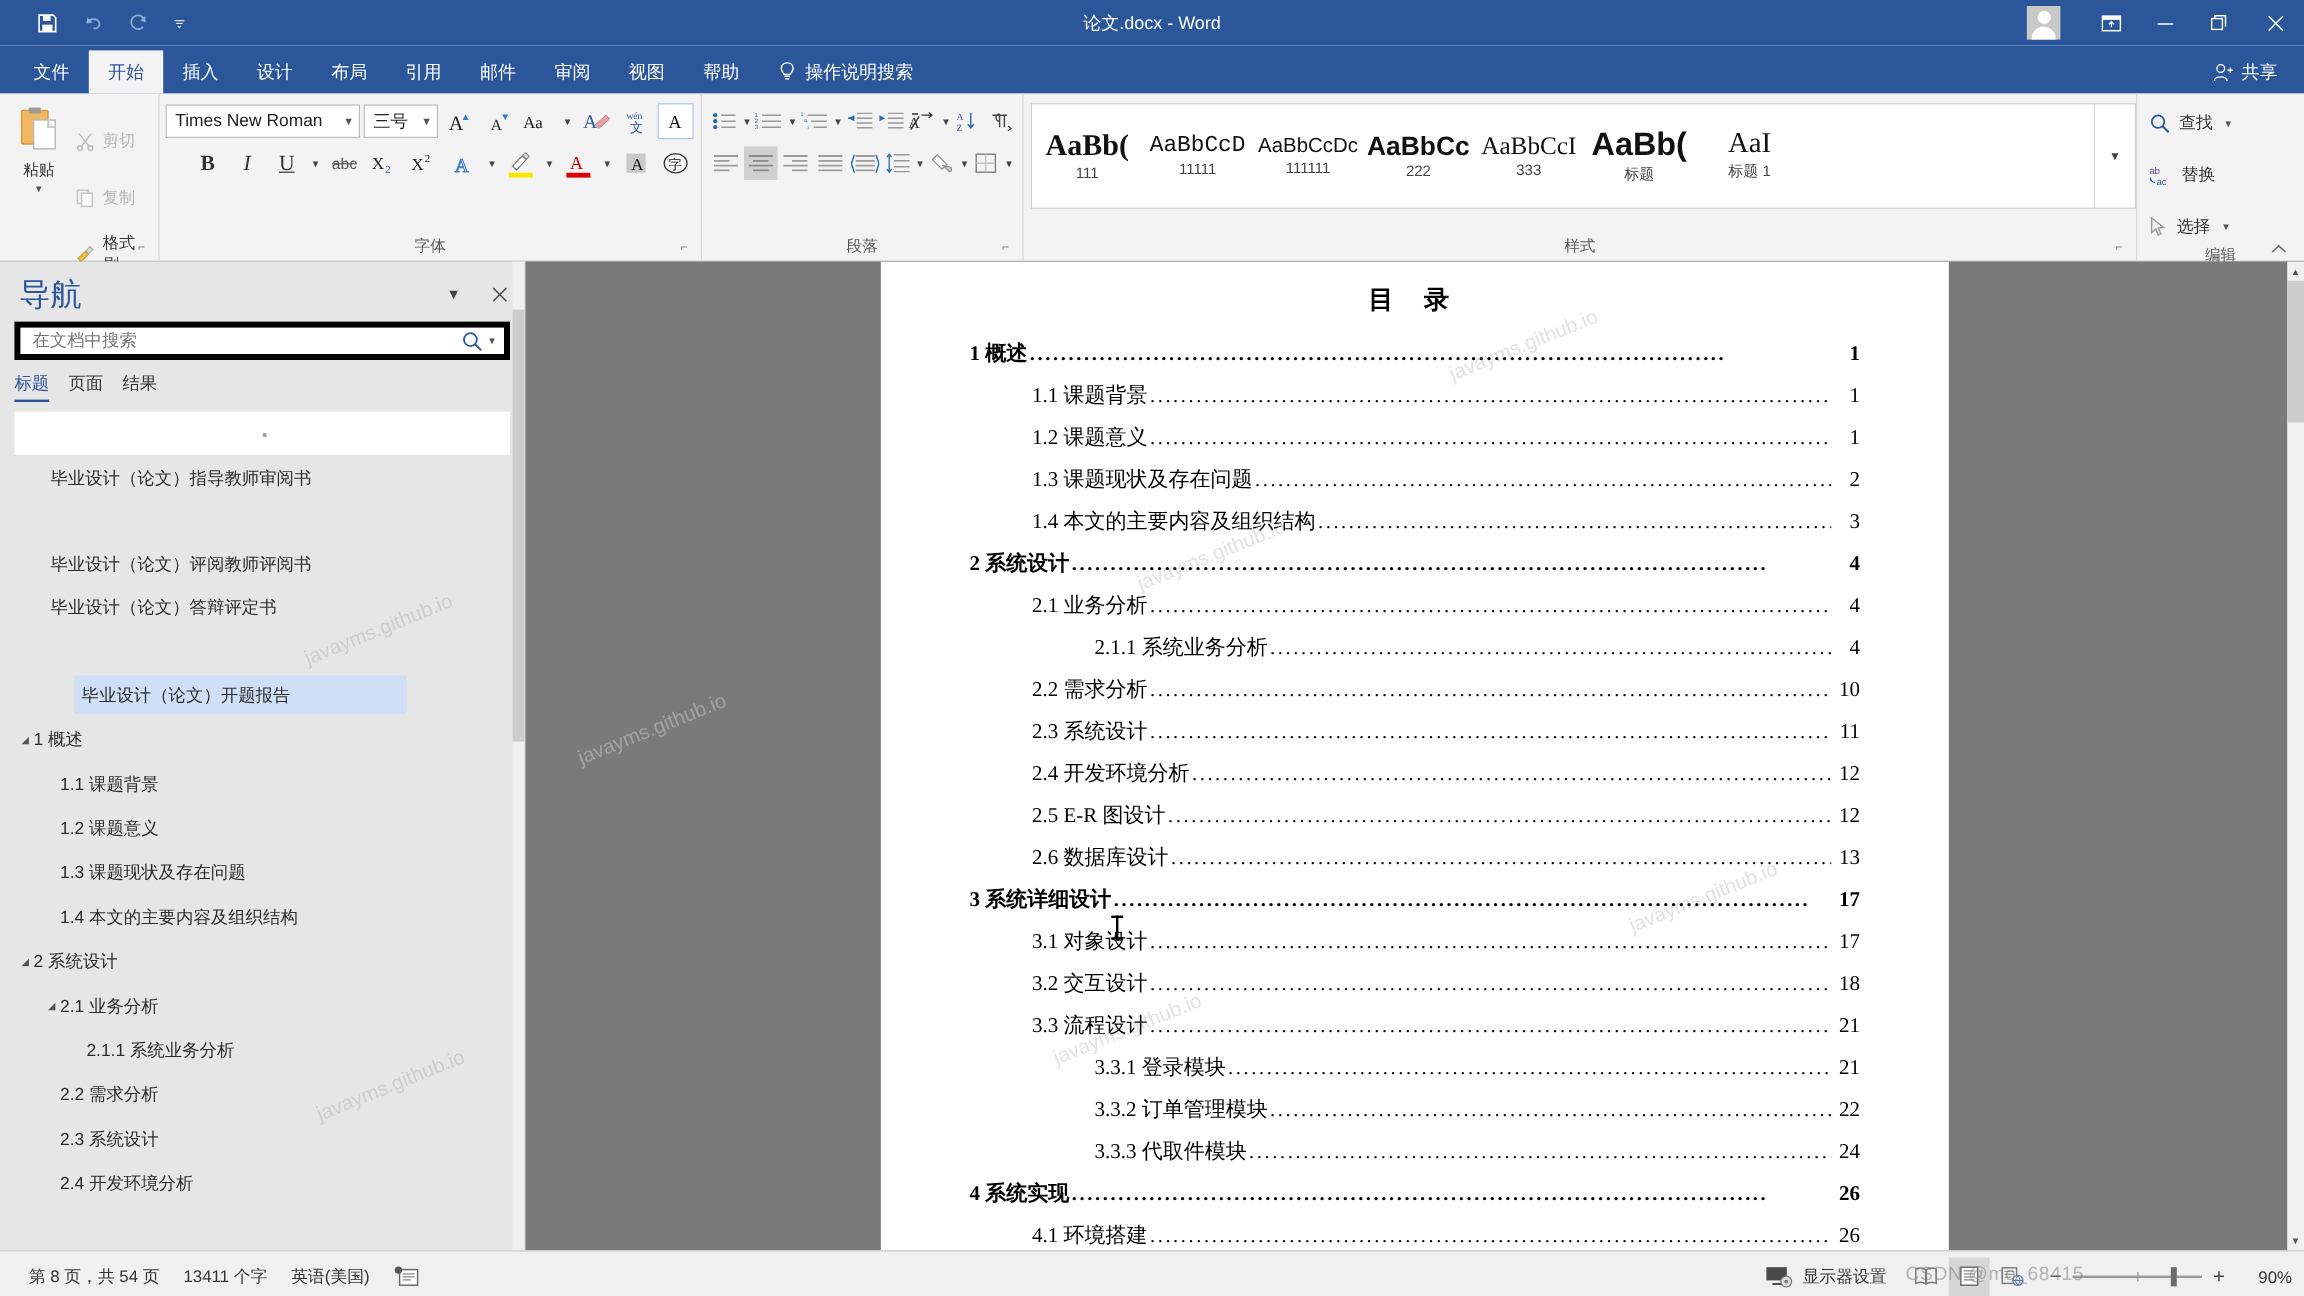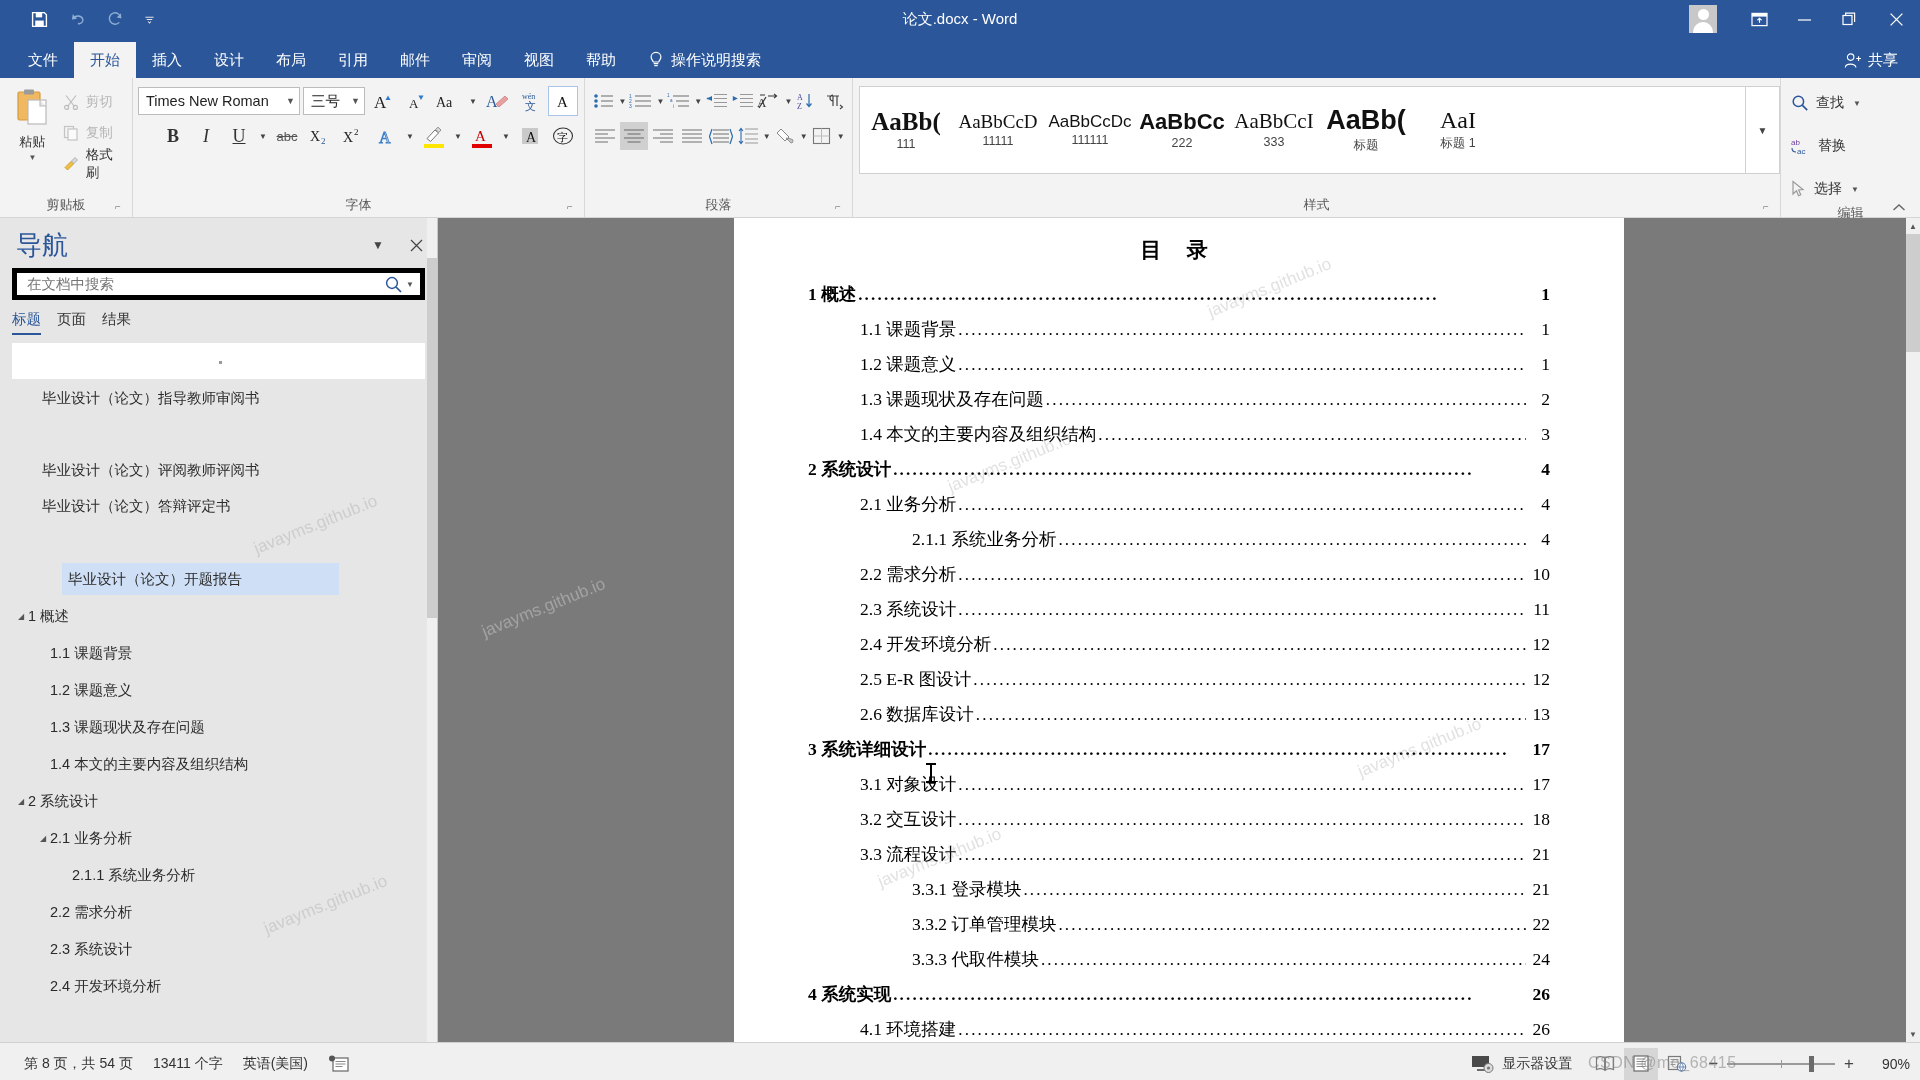--- a/index.html
+++ b/index.html
@@ -73,21 +73,21 @@
   
   .clip-group { width: 132px; }
   .paste-btn {
     width: 56px; display: flex; flex-direction: column; align-items: center;
     padding-top: 4px; color: #333; font-size: 13px; gap: 2px;
   }
   .paste-label { margin-top: 1px; }
   .clip-small { display: flex; flex-direction: column; padding-top: 4px; gap: 3px; }
   .clip-item {
     display: flex; align-items: center; gap: 7px; font-size: 13.5px;
-    color: #b5b5b5; height: 28px; padding: 0 4px;
+    color: #b5b5b5; height: 28px; padding: 0 4px; margin-top: 16px;
   }
   .clip-item.enabled { color: #333; }
 
   
   .font-group { width: 452px; }
   .font-rows { display: flex; flex-direction: column; gap: 5px; width: 100%; padding-top: 2px; align-items: flex-end; }
   .font-row { display: flex; align-items: center; gap: 3px; }
   .combo {
     height: 28px; background: #fff; border: 1px solid #bcbcbc;
     display: flex; align-items: center; padding: 0 4px 0 7px;
@@ -618,21 +618,21 @@
     </div>
 
     <div class="rgroup styles-group">
       <div class="rgroup-body" style="padding-right:0;">
         <div class="styles-gallery">
           <div class="style-item">
             <span class="style-preview" style="font-size:25px;font-weight:bold;">AaBb(</span>
             <span class="style-name">111</span>
           </div>
           <div class="style-item">
-            <span class="style-preview" style="font-size:19px;font-family:Liberation Serif, serif;">AaBbCcD</span>
+            <span class="style-preview" style="font-size:19px;font-family:Liberation Mono, monospace;">AaBbCcD</span>
             <span class="style-name">11111</span>
           </div>
           <div class="style-item">
             <span class="style-preview" style="font-size:17px;font-family:'Liberation Sans',sans-serif;">AaBbCcDc</span>
             <span class="style-name">111111</span>
           </div>
           <div class="style-item">
             <span class="style-preview" style="font-size:22px;font-weight:bold;font-family:'Liberation Sans',sans-serif;">AaBbCc</span>
             <span class="style-name">222</span>
           </div>

